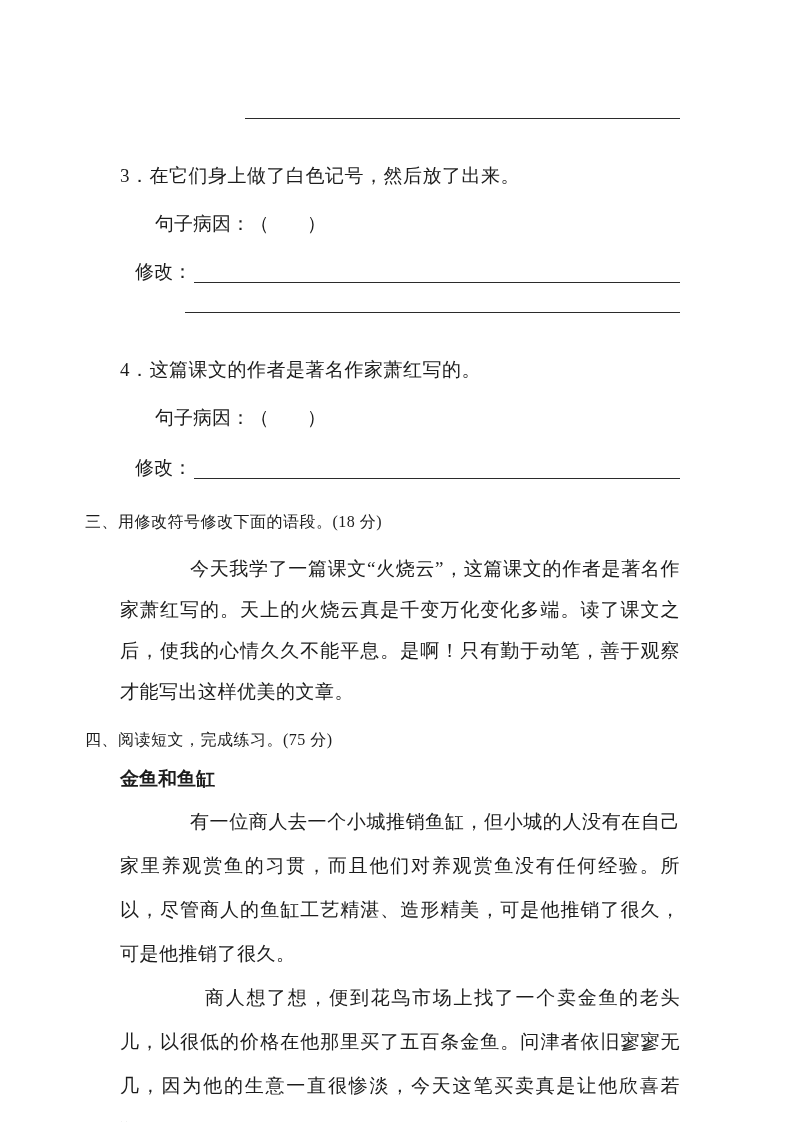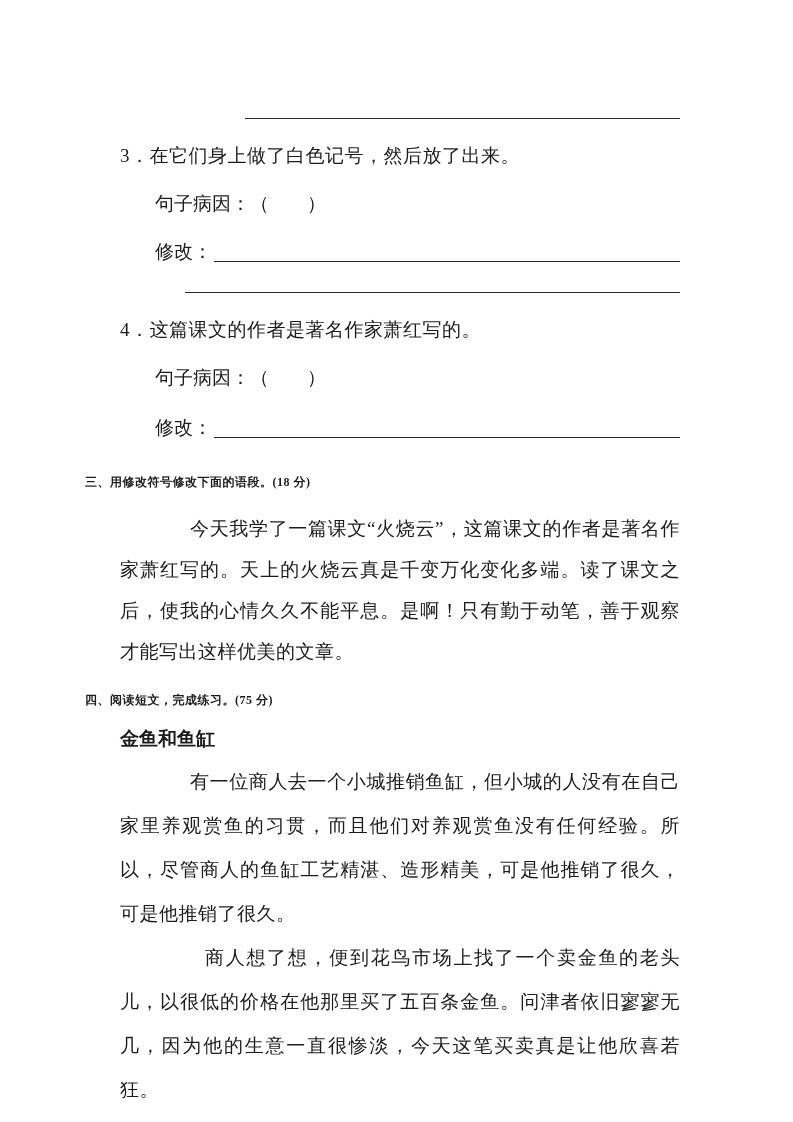--- a/index.html
+++ b/index.html
@@ -27,48 +27,48 @@
     margin-left: 160px;
     width: 435px;
   }
   .cont-rule {
     margin-top: 27px;
     margin-left: 100px;
     width: 495px;
   }
   .q-sentence {
     margin-left: 35px;
-    margin-top: 24px;
+    margin-top: 44px;
     line-height: 26px;
     letter-spacing: 0.5px;
   }
   .q-sub {
     margin-left: 70px;
     margin-top: 22px;
     line-height: 26px;
   }
   .fix-row {
     display: flex;
-    align-items: flex-start;
-    margin-left: 70px;
+    align-items: center;
+    margin-left: 50px;
     margin-top: 22px;
     line-height: 26px;
     font-family: Liberation Serif, serif;
   }
   .fix-row .fill {
     flex: 1;
     border-bottom: 1.3px solid #2b2b2b;
     height: 1.2em;
     margin-left: 2px;
   }
   .q4 .fix-row { margin-top: 24px; }
   .sec-heading {
     margin-top: 27px;
-    font-size: 12px;
-    font-weight: bold;
+    font-size: 16px;
+    font-weight: normal;
     line-height: 28px;
     letter-spacing: 0.5px;
   }
   .para {
     margin-left: 35px;
     width: 560px;
     text-align: justify;
     letter-spacing: 0.5px;
   }
   .para.s3 {

